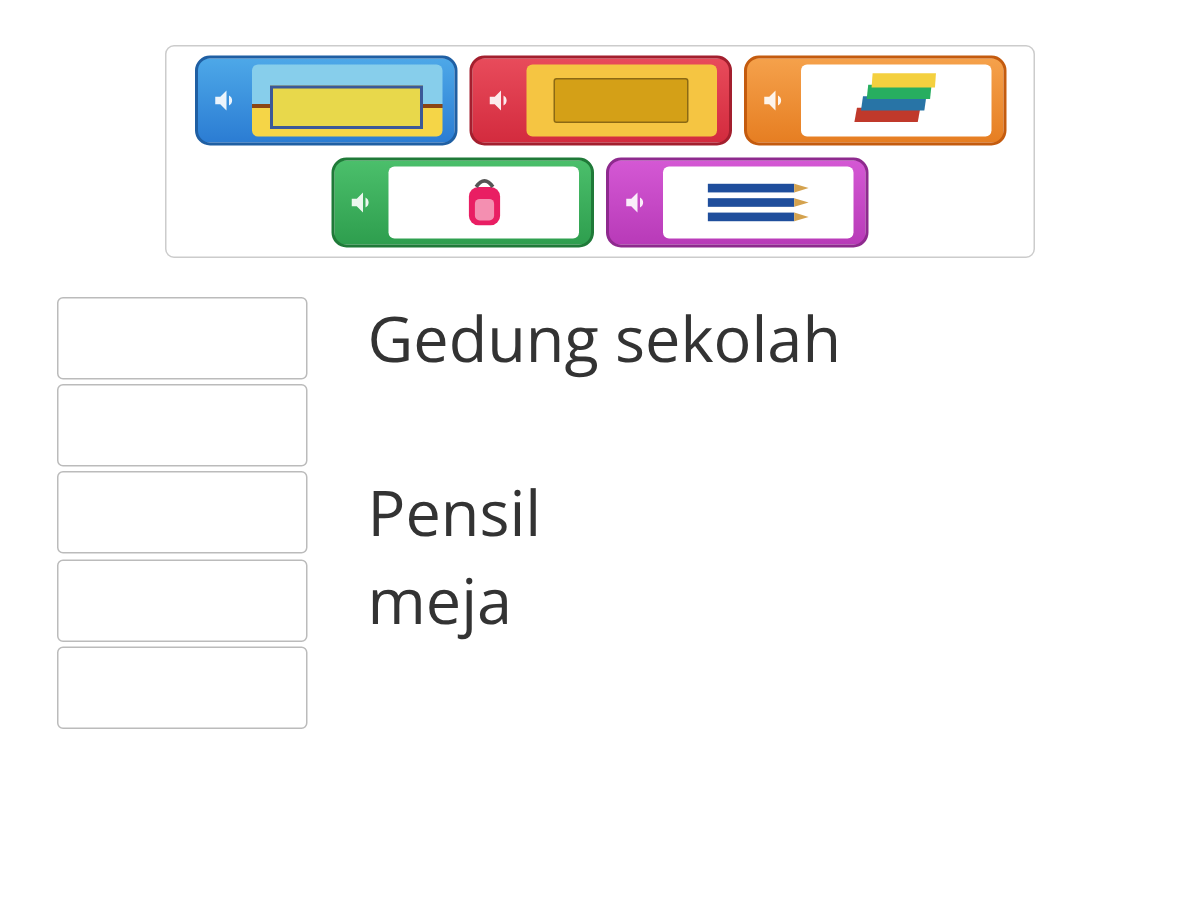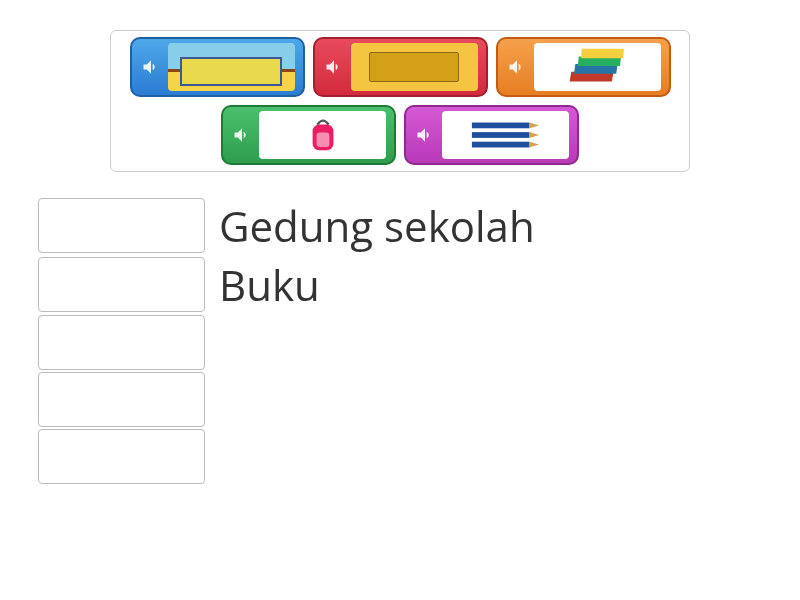--- a/index.html
+++ b/index.html
@@ -80,20 +80,21 @@
       height: 55px;
       border: 1px solid #bbb;
       border-radius: 4px;
       background: #fff;
       flex-shrink: 0;
     }
     .answer-label {
       font-size: 42px;
       color: #333;
       font-weight: 400;
+      margin-left: 26px;
     }
   </style>
 </head>
 <body>
 
 <div class="card-container">
 
   <div class="card card-blue">
     <span class="audio-icon">
       <svg viewBox="0 0 24 24">
@@ -163,24 +164,25 @@
 
 </div>
 
 <div class="answer-list">
   <div class="answer-row">
     <div class="drop-zone"></div>
     <span class="answer-label">Gedung sekolah</span>
   </div>
   <div class="answer-row">
     <div class="drop-zone"></div>
-    <span class="answer-label">Buku</span>
   </div>
   <div class="answer-row">
     <div class="drop-zone"></div>
+    <span class="answer-label">Pensil</span>
   </div>
   <div class="answer-row">
     <div class="drop-zone"></div>
+    <span class="answer-label">meja</span>
   </div>
   <div class="answer-row">
     <div class="drop-zone"></div>
   </div>
 </div>
 
 </body></html>

